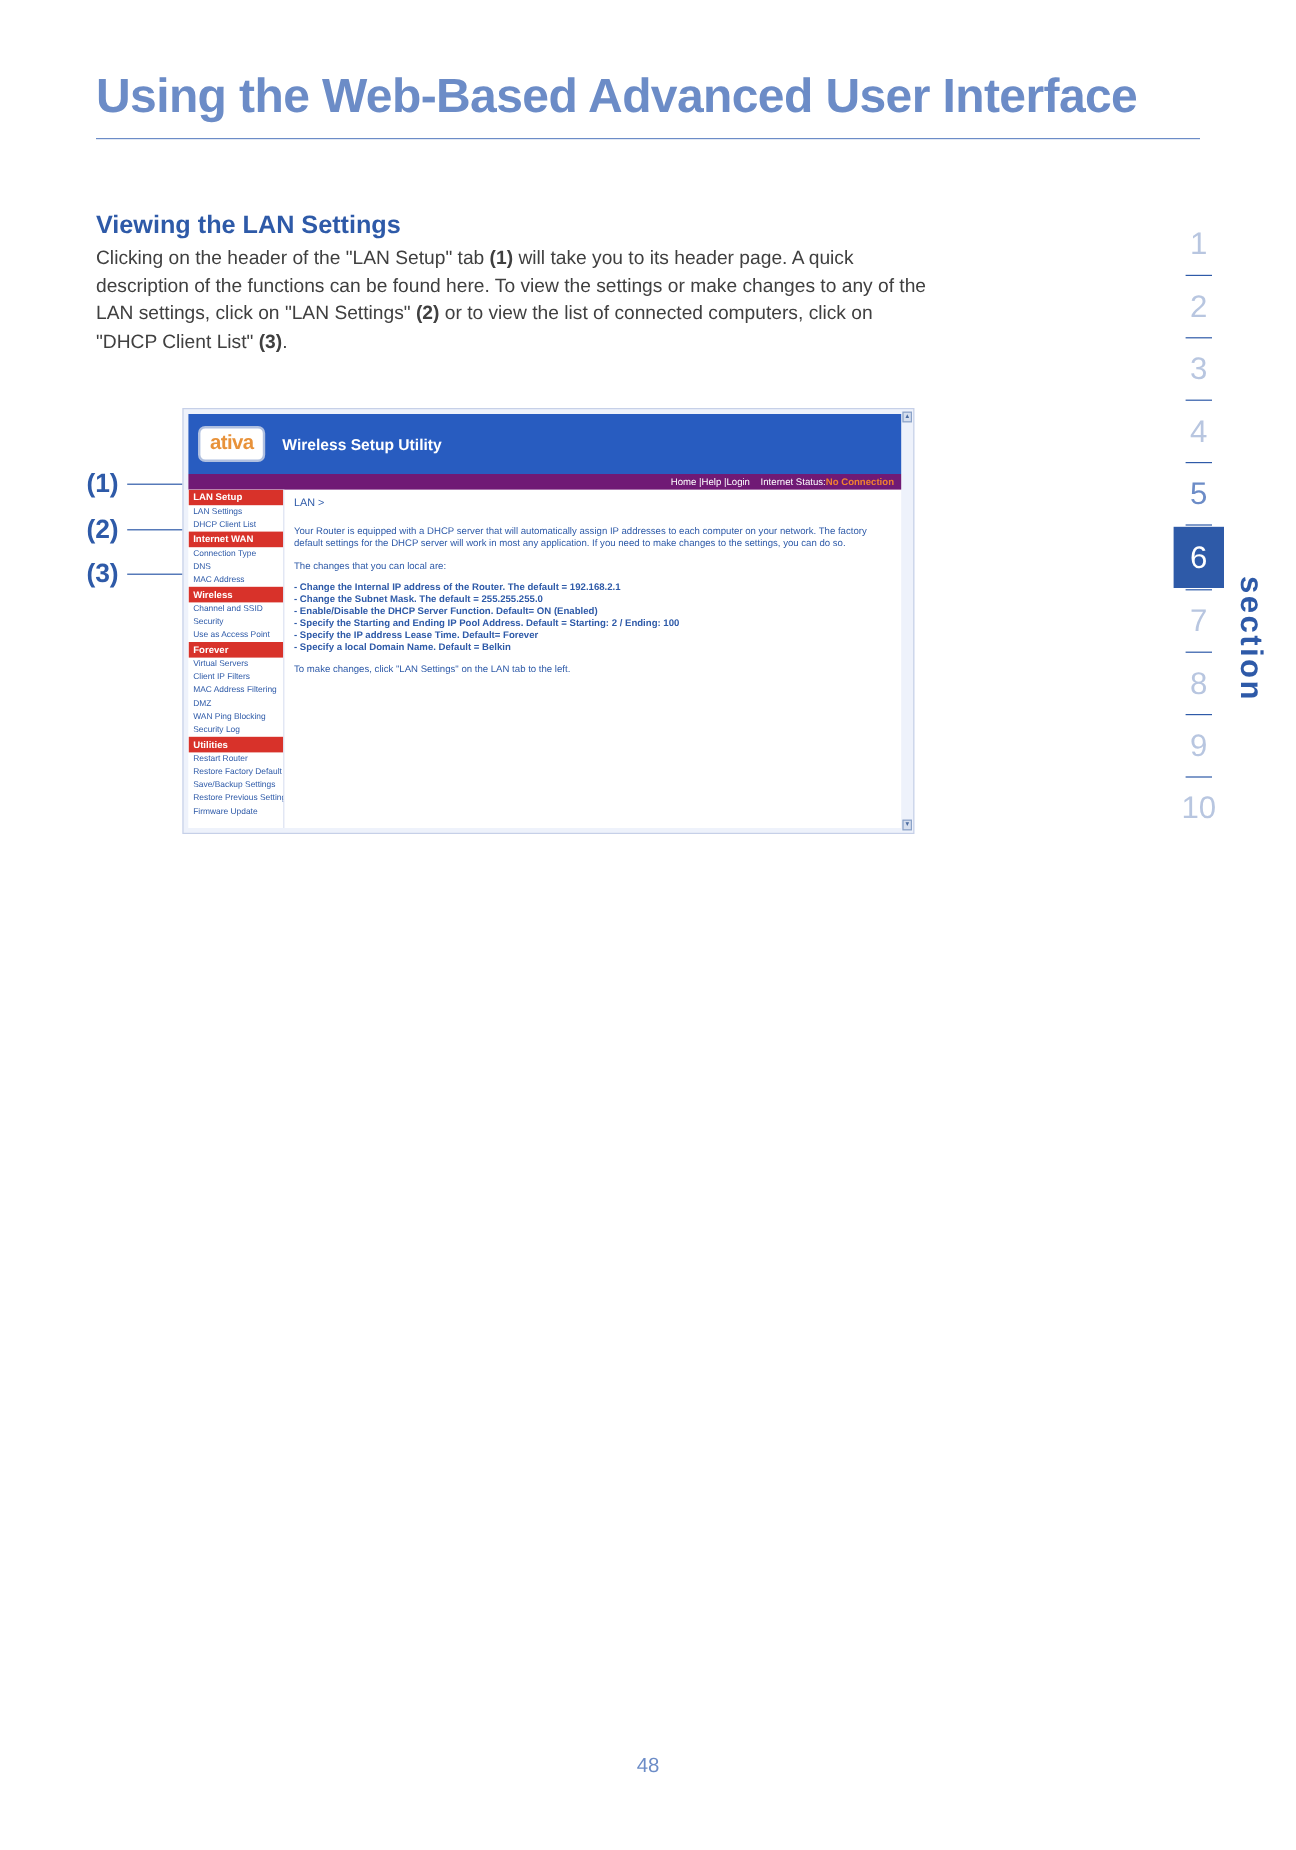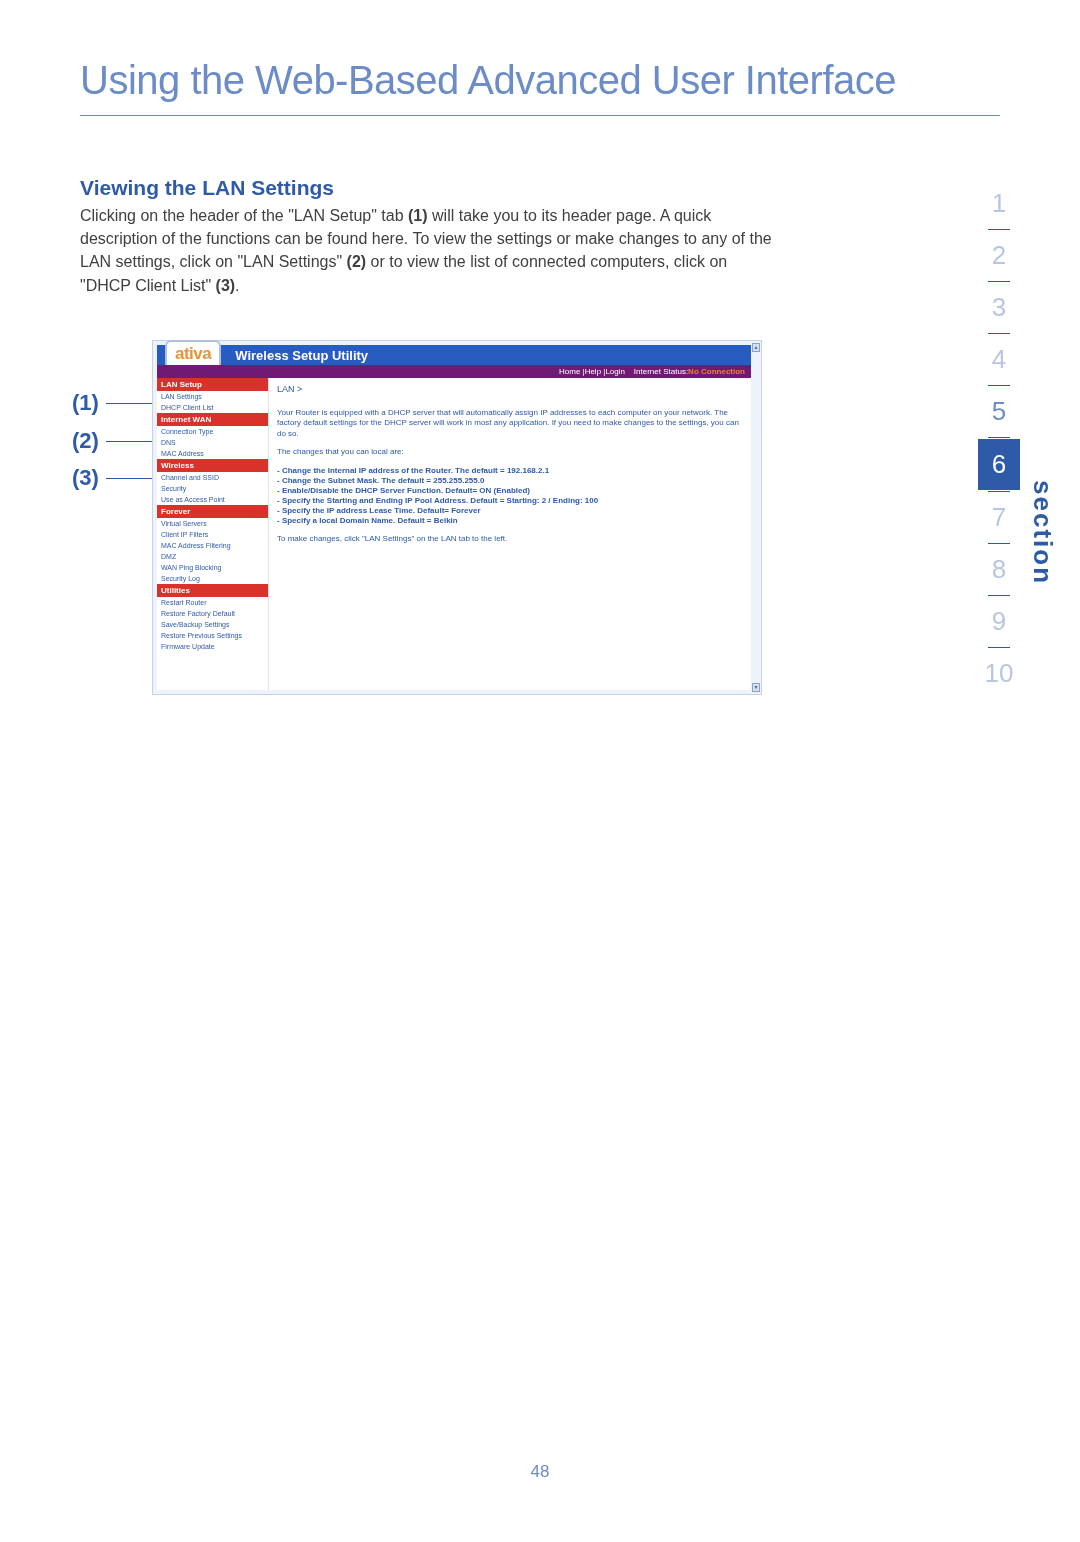--- a/index.html
+++ b/index.html
@@ -7,21 +7,21 @@
     font-family: "Helvetica Neue", Arial, sans-serif;
     background: #fff;
     width: 1080px;
     height: 1542px;
     position: relative;
     color: #4a4a4a;
   }
   .page-title {
     color: #6c8cc7;
     font-size: 40px;
-    font-weight: 400;
+    font-weight: 700;
     padding: 58px 80px 12px 80px;
     letter-spacing: -0.5px;
   }
   .title-rule {
     border: none;
     border-top: 1px solid #6c8cc7;
     margin: 0 80px;
   }
   .content {
     padding: 60px 80px 0 80px;
@@ -85,21 +85,21 @@
     color: #4a6aa0;
     font-size: 6px;
     text-align: center;
     line-height: 6px;
   }
   .header-bar {
     background: #285cc0;
     color: #fff;
     display: flex;
     align-items: center;
-    height: 20px;
+    height: 50px;
   }
   .logo-box {
     background: #fff;
     border: 2px solid #b0c0e0;
     border-radius: 6px;
     color: #e8923a;
     font-weight: 700;
     font-size: 17px;
     padding: 2px 8px 4px 8px;
     margin-left: 8px;
@@ -113,21 +113,21 @@
   .status-bar {
     background: #701a75;
     color: #fff;
     font-size: 8px;
     text-align: right;
     padding: 2px 6px;
   }
   .status-bar .noconn { color: #f08030; font-weight: 700; }
   .router-body { display: flex; flex: 1; overflow: hidden; }
   .sidebar {
-    width: 112px;
+    width: 80px;
     flex-shrink: 0;
     border-right: 1px solid #dbe2f2;
     background: #fff;
     font-size: 7px;
     overflow: hidden;
   }
   .sb-header {
     background: #d8322a;
     color: #fff;
     font-weight: 700;

